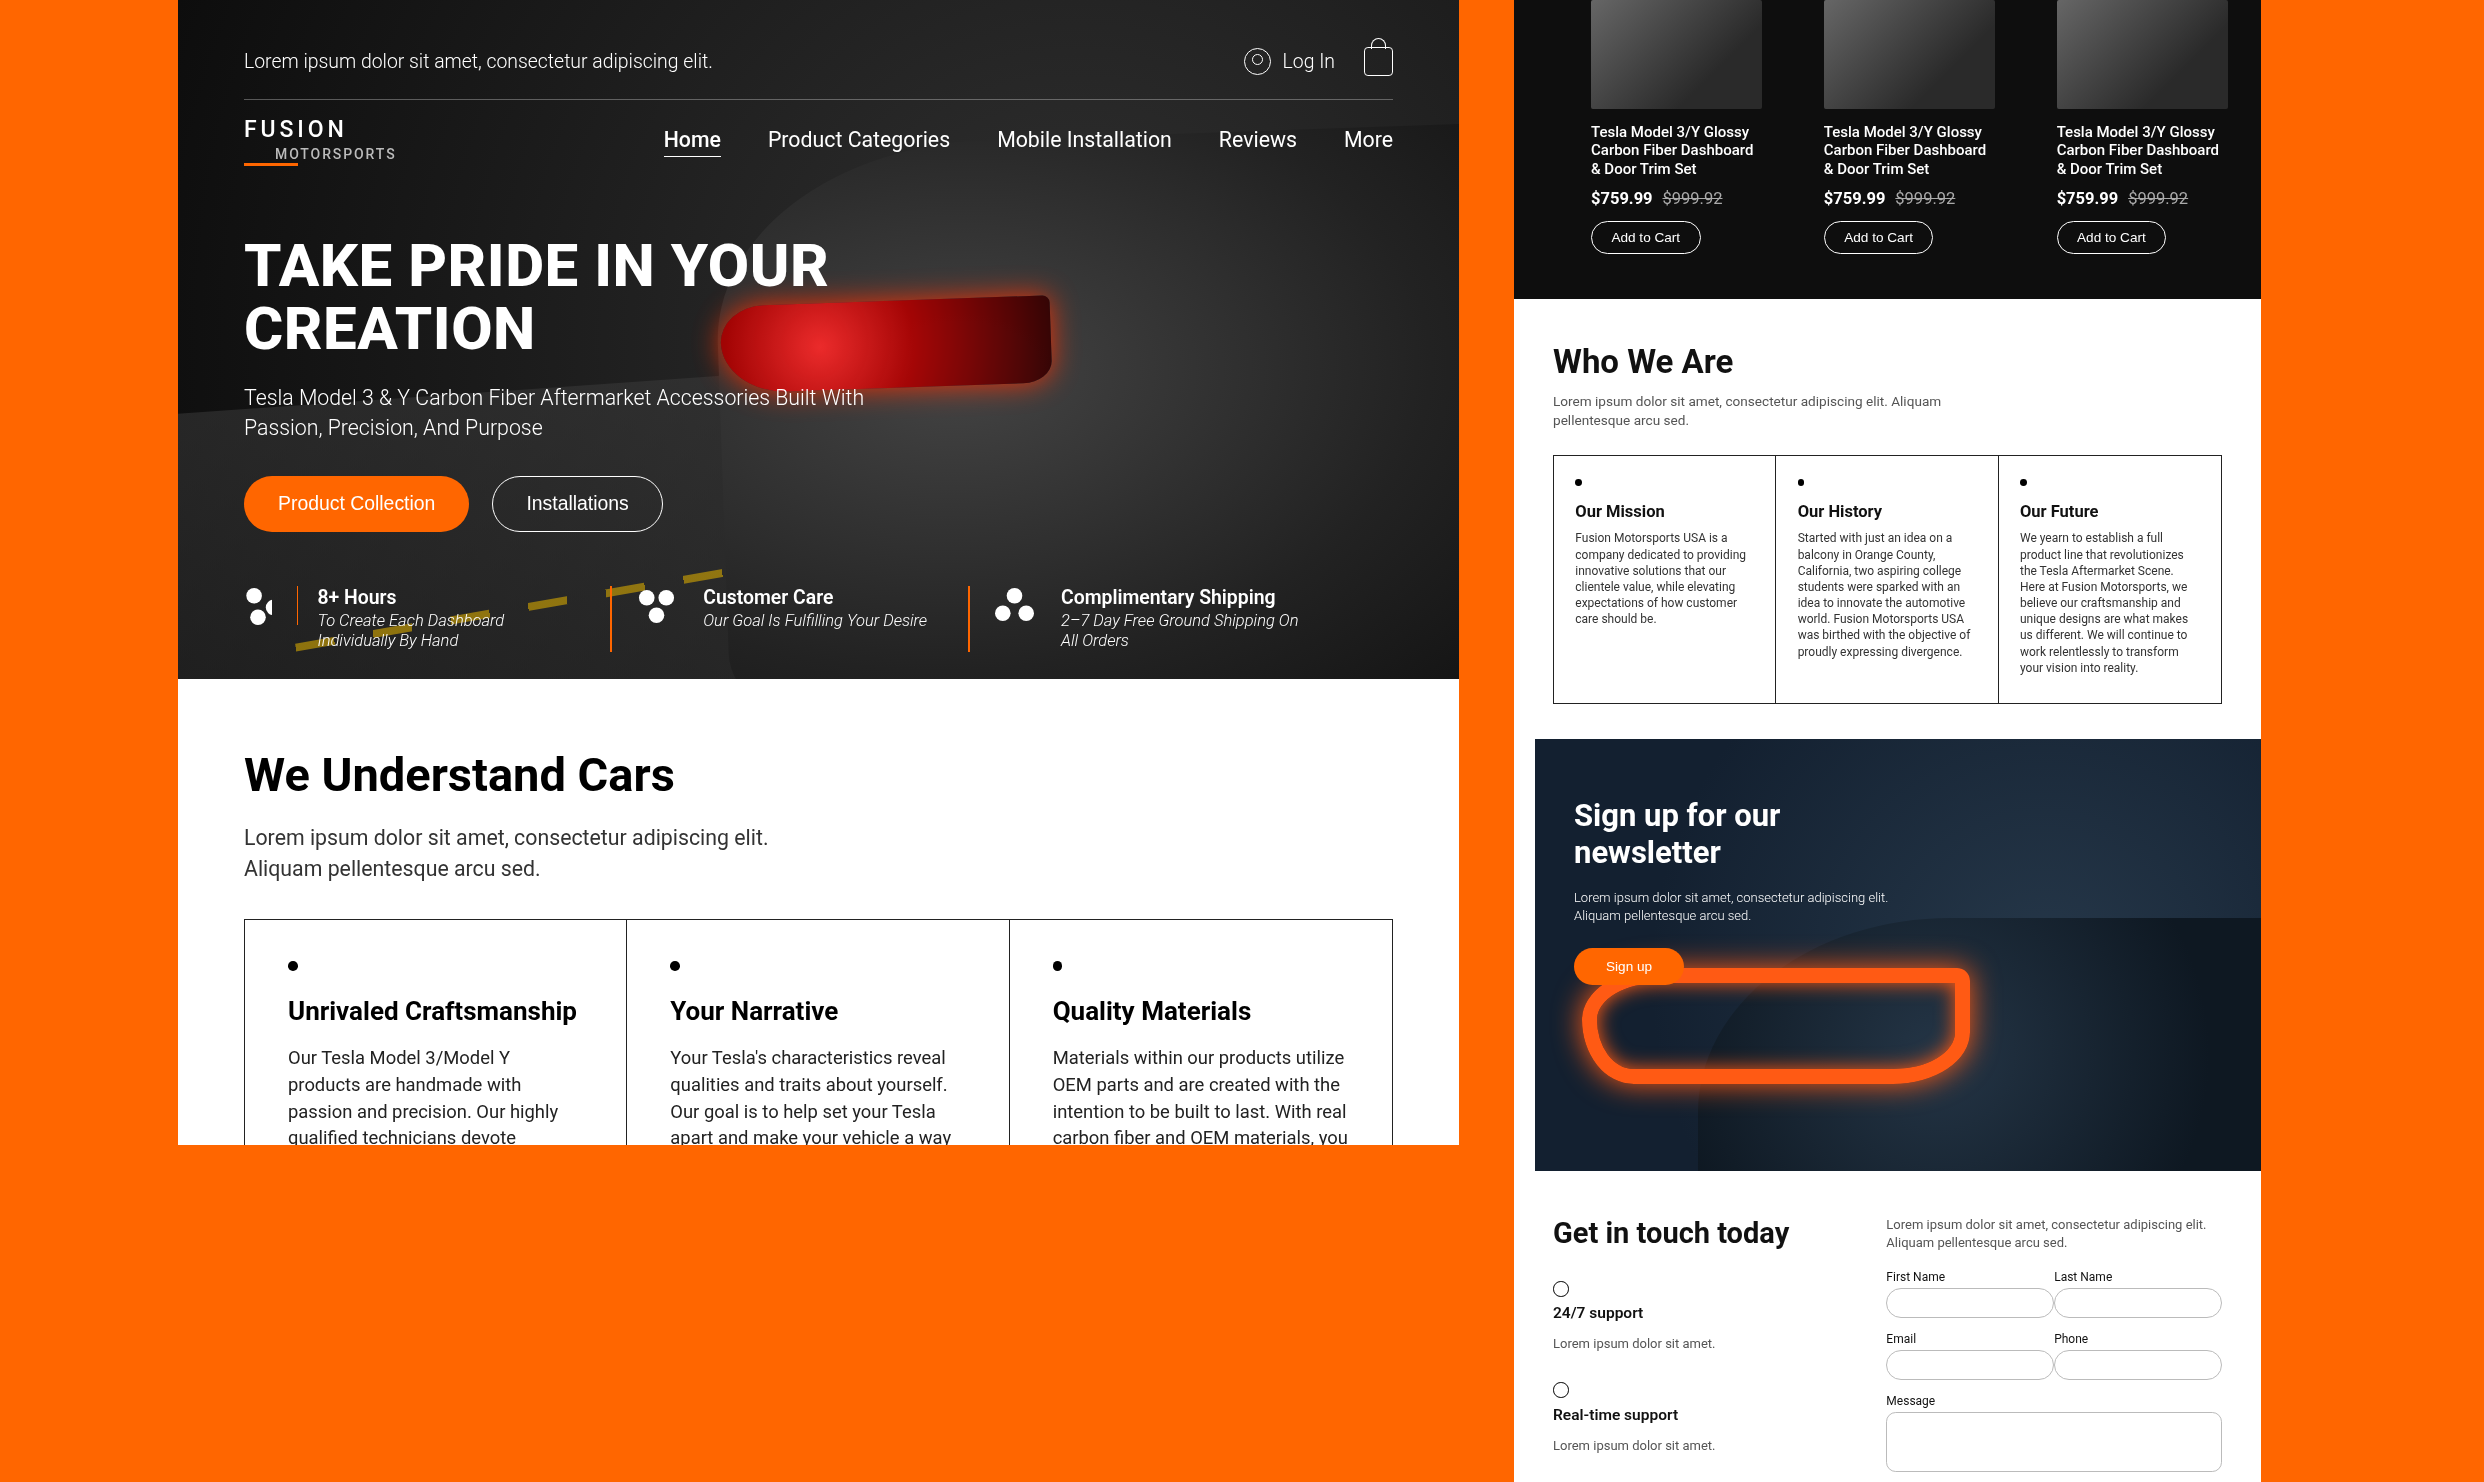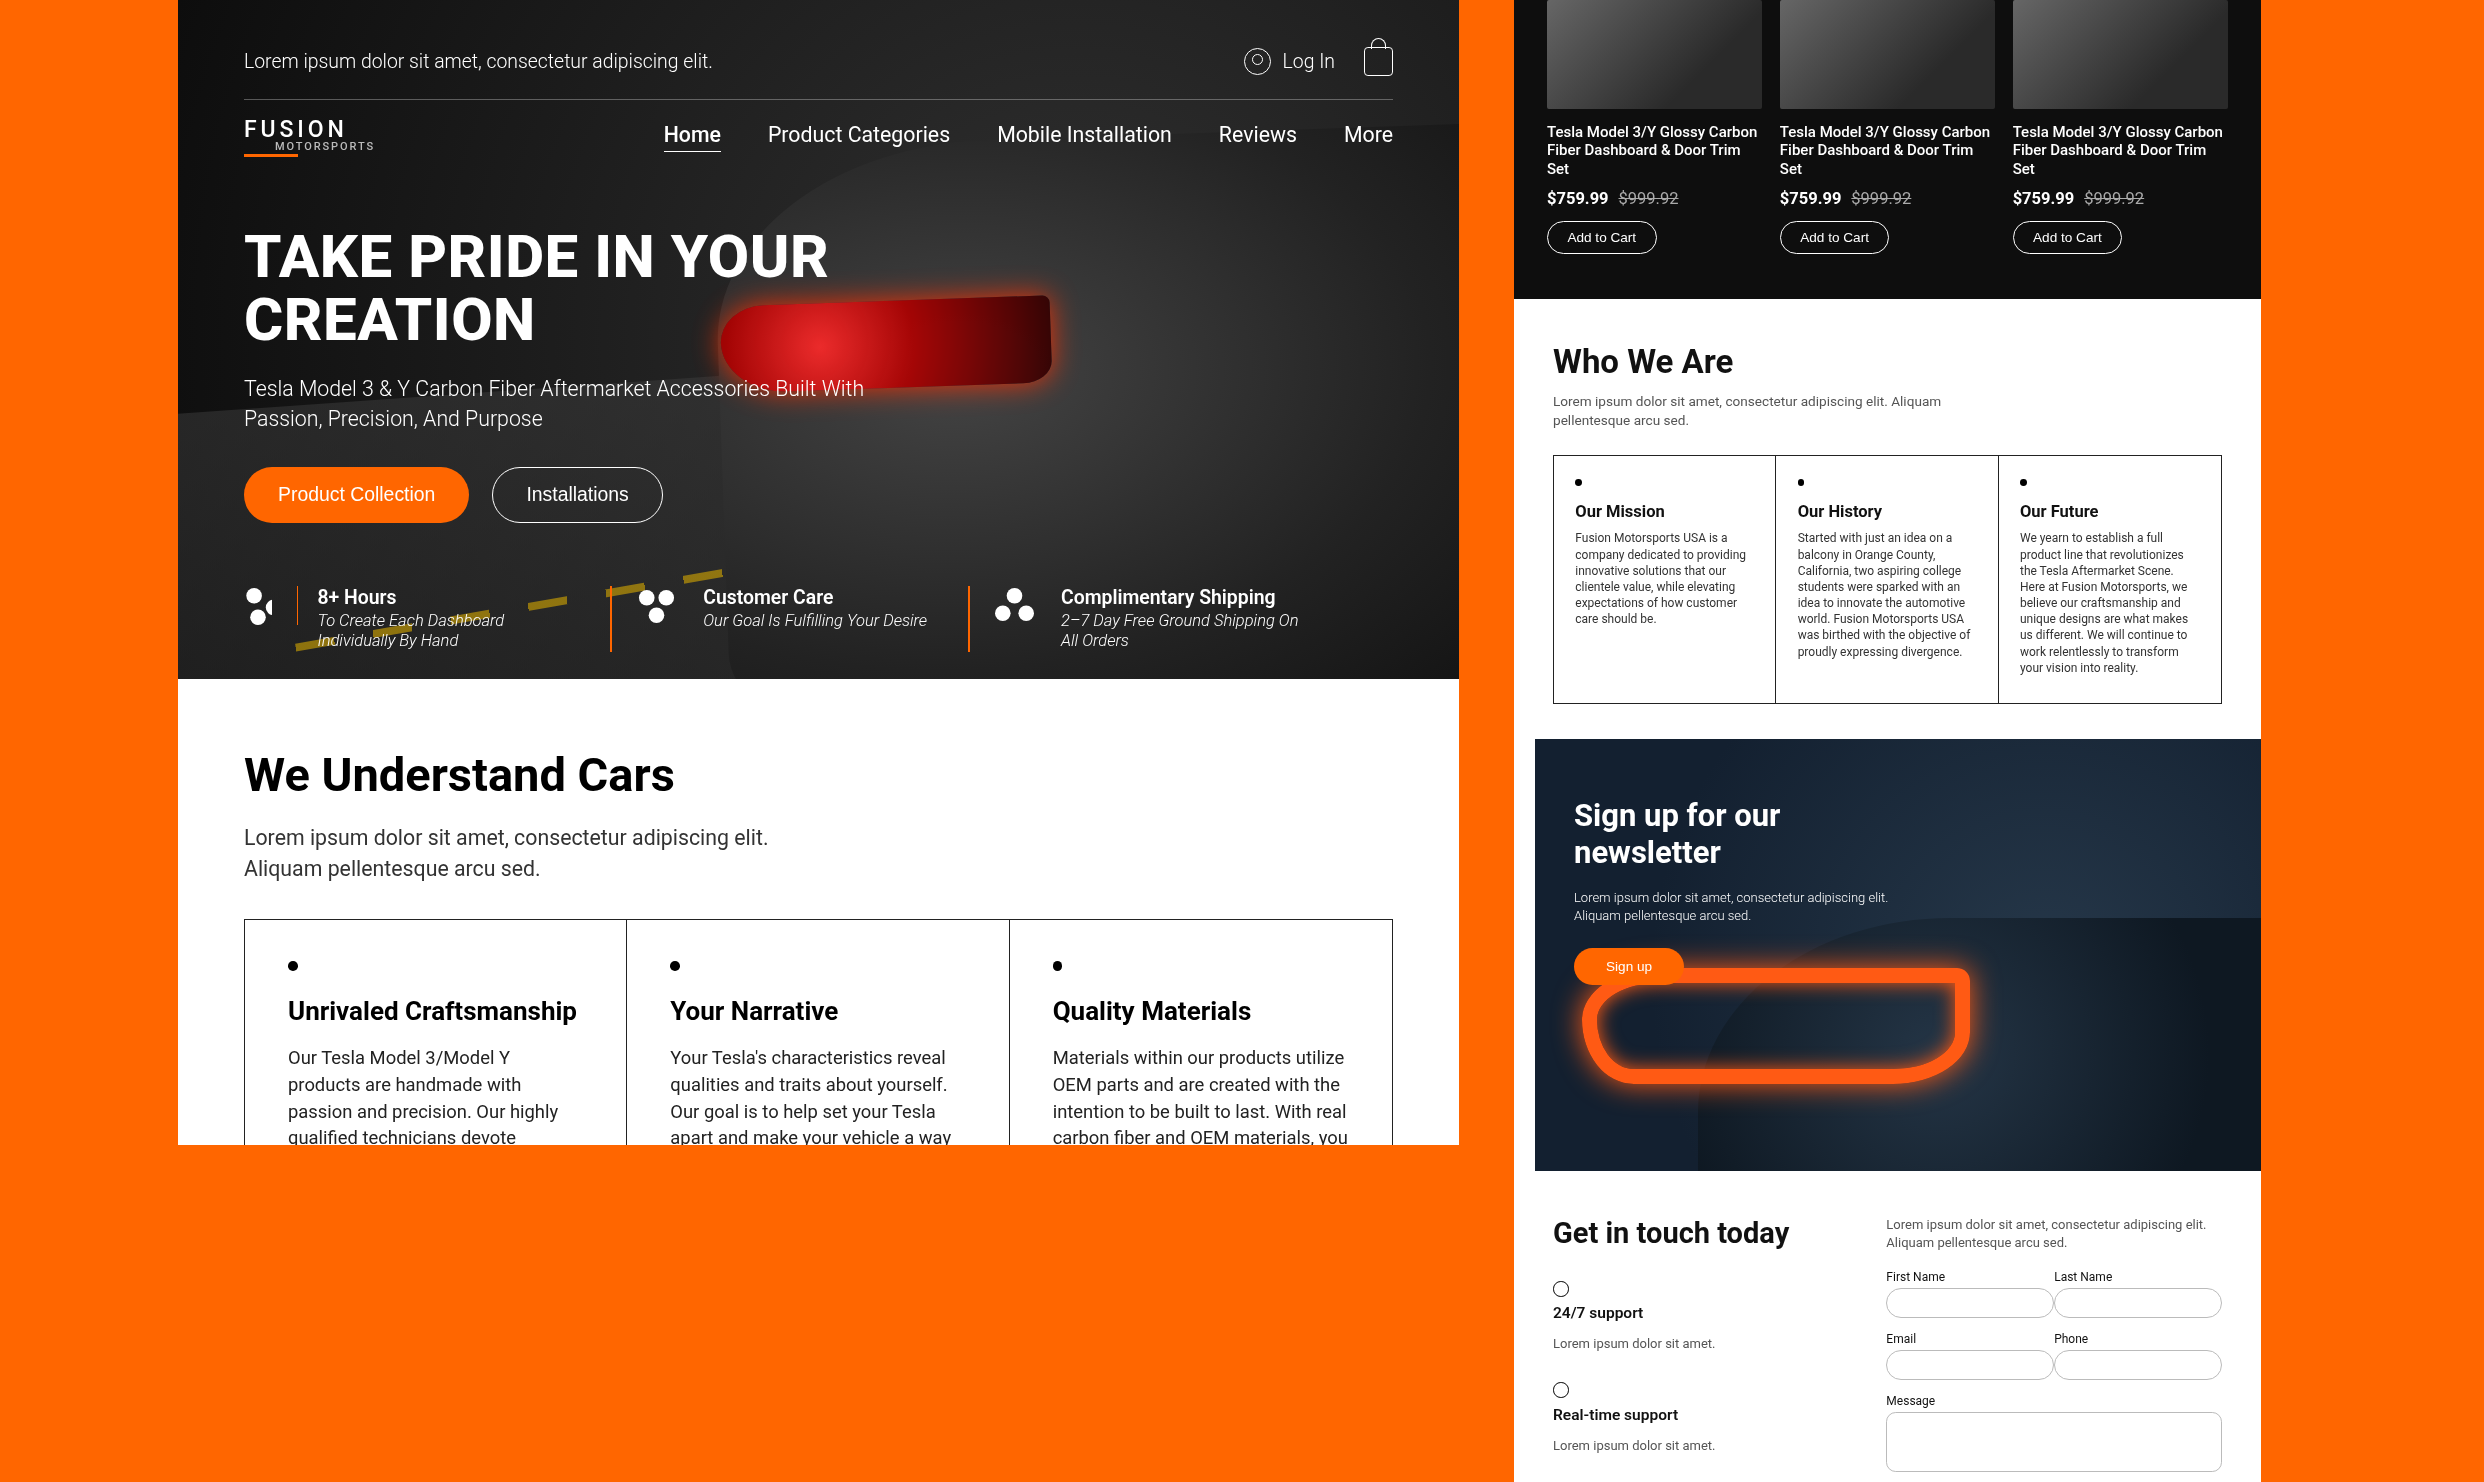--- a/index.html
+++ b/index.html
@@ -69,21 +69,21 @@
   }
   .top-actions { display:flex; align-items:center; gap:29px; }
   .login { display:flex; align-items:center; gap:11.6px; cursor:pointer;}
   .icon-circle { width:27px; height:27px; border:1.9px solid #fff; border-radius:50%; display:inline-flex; align-items:center; justify-content:center;}
   .icon-user::after { content:""; width:9.7px; height:9.7px; border:1.9px solid #fff; border-radius:50%; display:block; position:relative; top:-1.9px;}
   .bag { width:29px; height:29px; border:1.9px solid #fff; border-radius:3.9px; position:relative; cursor:pointer;}
   .bag::before { content:""; position:absolute; top:-9.7px; left:5.8px; width:13.6px; height:9.7px; border:1.9px solid #fff; border-bottom:none; border-radius:9.7px 9.7px 0 0;}
 
   .nav-row { position:relative; z-index:3; display:flex; justify-content:space-between; align-items:center; margin-top:17.5px; }
   .brandmark { font-size:23px; font-weight:500; letter-spacing:3.9px; text-transform:uppercase; line-height:1; }
-  .brandmark small { display:block; font-size:11px; letter-spacing:1.9px; color:#bbb; margin-top:0;padding-left:31px; }
+  .brandmark small { display:block; font-size:14px; letter-spacing:1.9px; color:#bbb; margin-top:6px;padding-left:31px; }
   .brandmark .accent { display:block; width:54px; height:2.9px; background:#ff6600; margin-top:2.9px;}
   .nav { display:flex; gap:47px; font-size:21.3px; font-weight:400; }
   .nav a { color:#fff; text-decoration:none; padding-bottom:3.9px; cursor:pointer;}
   .nav a.active { border-bottom:1.9px solid #fff; font-weight:500;}
 
   .hero-copy { position:relative; z-index:3; margin-top:68px; max-width: 621px; }
   .hero-copy h1 { font-size:60px; font-weight:800; line-height:1.05; letter-spacing:0.5px; }
   .hero-copy p { margin-top:23px; font-size:21.3px; font-weight:300; line-height:1.4; }
   .hero-ctas { margin-top:33px; display:flex; gap:23px; }
   .btn { padding:15.5px 33px; border-radius:39px; font-size:19.4px; cursor:pointer; border:1px solid transparent; }
@@ -123,21 +123,21 @@
 
   
   .panel-right {
     position:absolute; left:1514px; top:0; width:747px; height:1483px;
     background:#fff; overflow:hidden; color:#111;
   }
   .prod-row {
     background:#0e0e0e; color:#fff; display:grid; grid-template-columns:repeat(3,1fr);
     gap:17.5px; padding:0 33px 45px; padding-top:0;
   }
-  .prod { font-size:14.6px; }
+  .prod { font-size:14.6px;margin-left:44px; }
   .prod .thumb {
     height:109px; background:linear-gradient(135deg,#666 0%, #2a2a2a 70%);
     border-radius:1.9px;
   }
   .prod h4 { font-size:15px; font-weight:500; margin-top:13.6px; line-height:1.25; }
   .prod .price { margin-top:9.7px; font-size:16.5px; font-weight:700; }
   .prod .price s { font-weight:400; color:#aaa; margin-left:5.8px;}
   .btn-mini {
     margin-top:13.6px; padding:7.8px 19.4px; border:1px solid #fff; border-radius:29px;
     background:transparent; color:#fff; font-size:13.6px; cursor:pointer;

